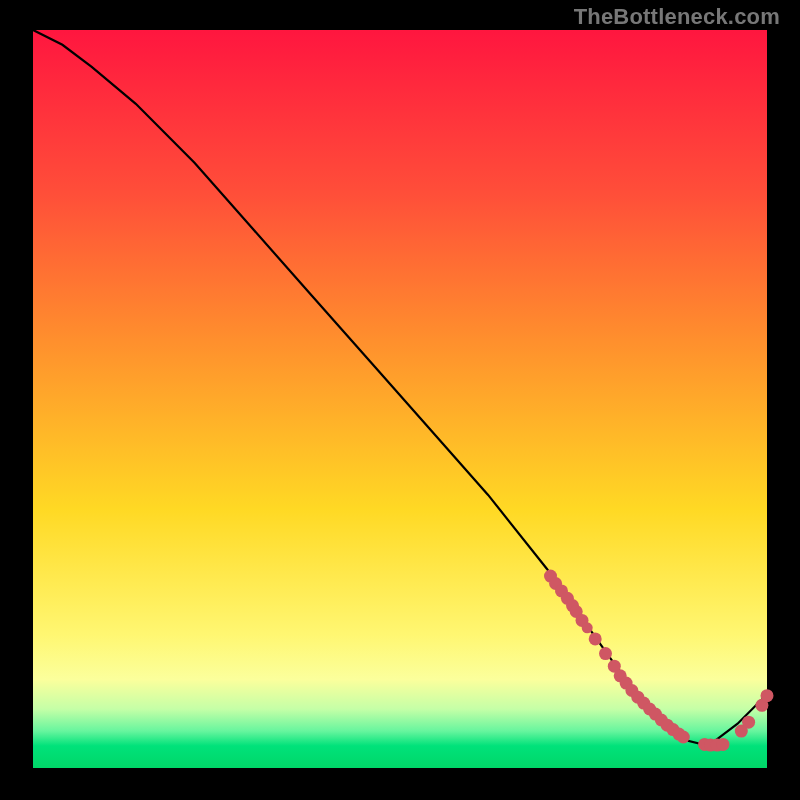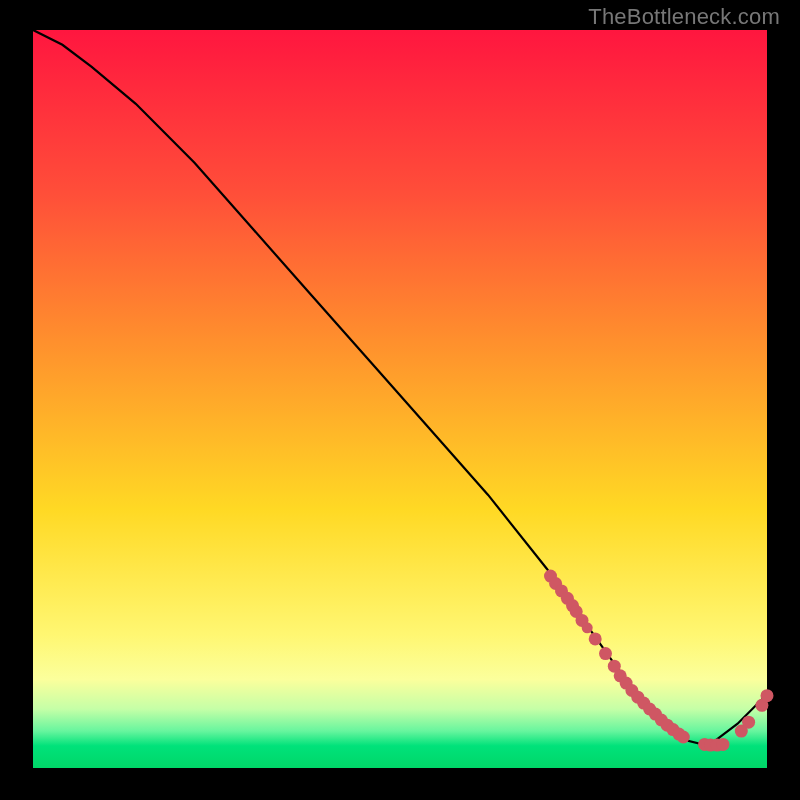--- a/index.html
+++ b/index.html
@@ -45,21 +45,21 @@
     height: 738px;
     overflow: visible;
   }
   .watermark {
     position: absolute;
     top: 4px;
     right: 20px;
     color: #777;
     font-size: 22px;
     letter-spacing: 0.2px;
-    font-weight: 400;
+    font-weight: 700;
     user-select: none;
   }
 </style>
 </head>
 <body>
 
 <div class="stage">
   <div class="watermark">TheBottleneck.com</div>
 
   <div class="plot-area">

